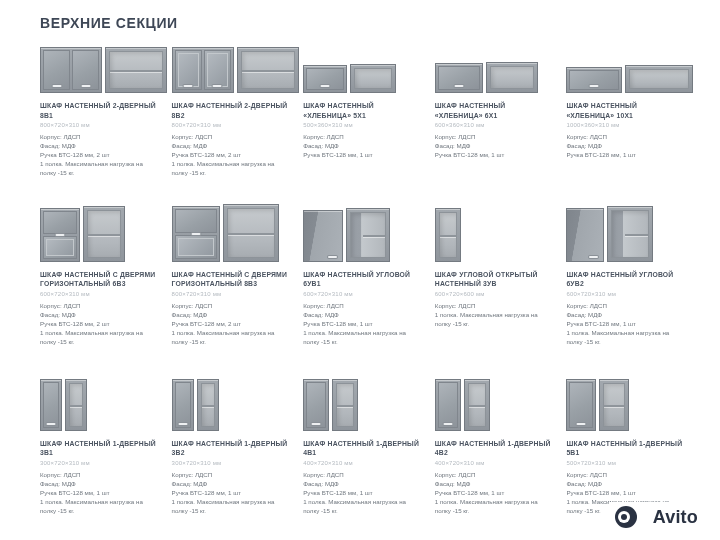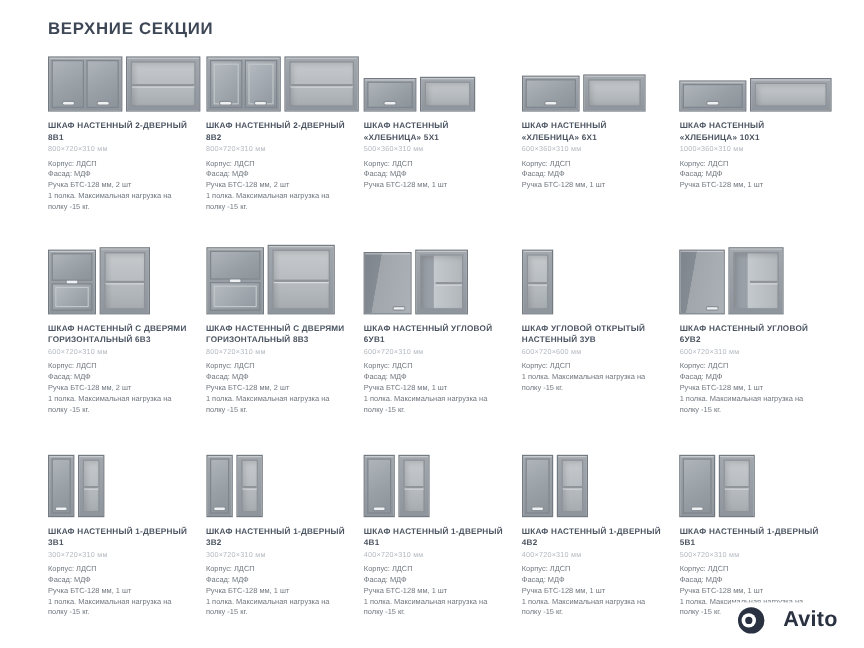--- a/index.html
+++ b/index.html
@@ -29,21 +29,21 @@
   .hdl.mid{top:50%;left:50%;transform:translate(-50%,-50%)}
   .hdl.br{bottom:3px;right:5px}
   .inner{position:absolute;inset:3px;border:1px solid #8d9399;
          background:linear-gradient(180deg,#c6cacd 0%,#b2b7bc 70%,#a7acb1 100%);
          box-shadow:inset 2px 2px 4px rgba(0,0,0,.12)}
   .shelf{position:absolute;left:4px;right:4px;top:50%;height:2px;background:#8f959b;box-shadow:0 1px 0 rgba(255,255,255,.5)}
   .shelf.right{left:38%}
   .cab.corner{background:linear-gradient(100deg,#7f858c 0%,#858b92 30%,#a0a6ac 31%,#abb1b7 100%)}
   .inner.corner-in{background:linear-gradient(90deg,#989ea5 0%,#9aa0a7 30%,#c4c9cd 31%,#b2b7bc 100%)}
   
-  .watermark{position:absolute;right:16px;bottom:8px;display:flex;gap:16px;background:#fff;padding:4px 6px}
+  .watermark{position:absolute;right:16px;bottom:8px;display:flex;align-items:center;gap:16px;background:#fff;padding:4px 6px}
   .wm-logo{position:relative;width:22px;height:22px;background:#2a3242;border-radius:50%;display:inline-block}
   .wm-ring{position:absolute;left:3px;top:5px;width:12px;height:12px;background:#fff;border-radius:50%}
   .wm-ring::after{content:"";position:absolute;left:3px;top:3px;width:6px;height:6px;background:#2a3242;border-radius:50%}
   .wm-text{font-size:18px;font-weight:700;color:#2a3242;letter-spacing:.2px}
 </style>
 </head>
 <body>
 
 <div class="header">
   <h1 class="page-title">ВЕРХНИЕ СЕКЦИИ</h1>

